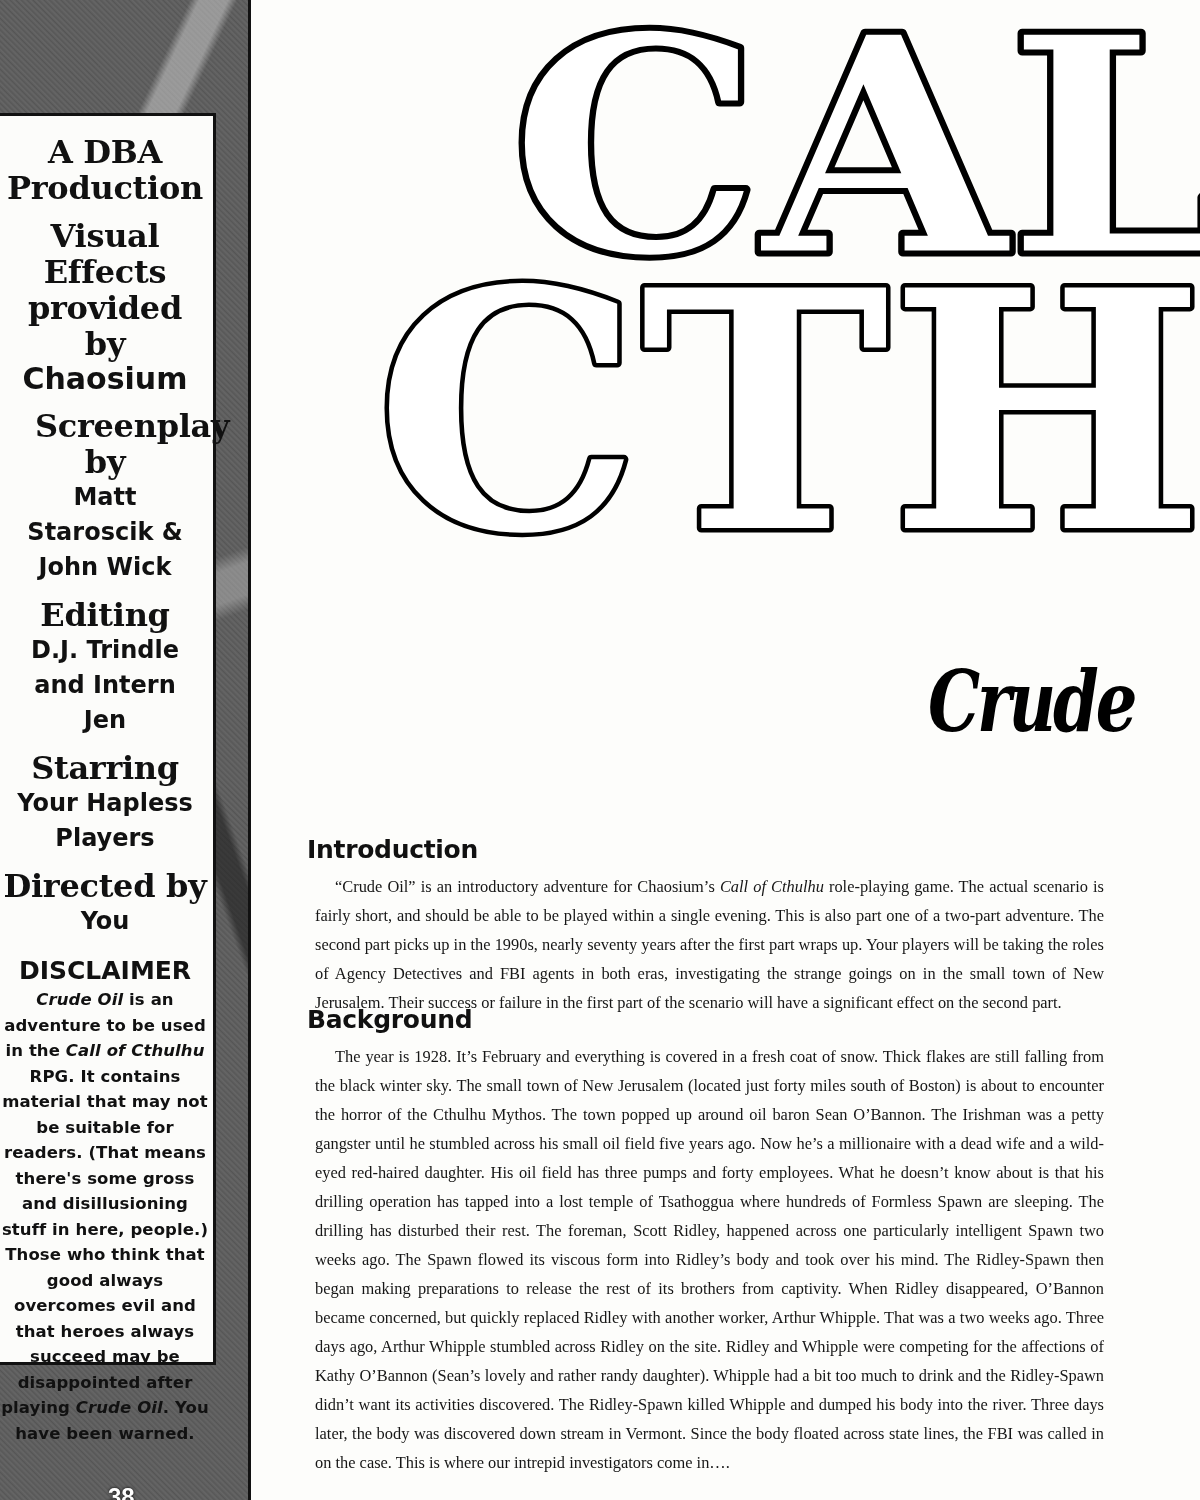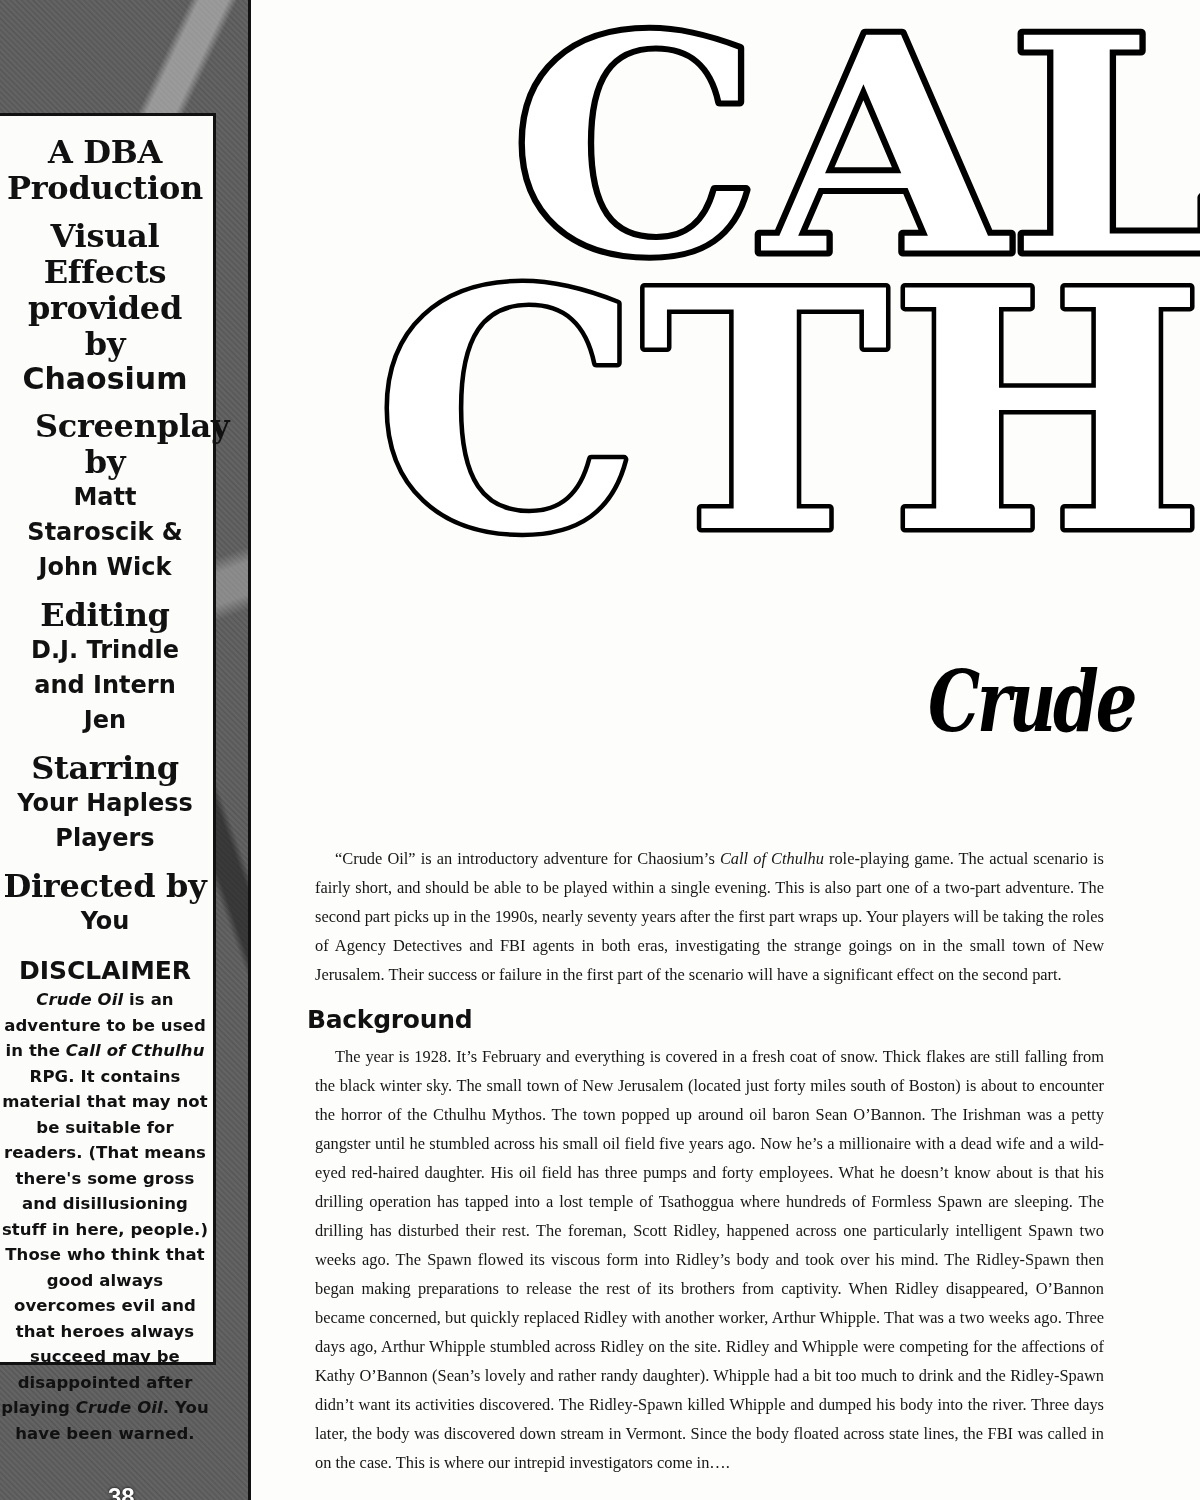--- a/index.html
+++ b/index.html
@@ -119,19 +119,20 @@
     <text x="15" y="528" font-size="330" textLength="830" lengthAdjust="spacingAndGlyphs">CTH</text>
   </g>
   <g font-family="DejaVu Serif, serif" font-weight="bold" fill="none" stroke="#000" stroke-width="3">
     <text x="150" y="252" font-size="300" textLength="720" lengthAdjust="spacingAndGlyphs" stroke-dasharray="0">CAL</text>
   </g>
 </svg>
 
 <div class="crude-word">Crude</div>
 
 <div class="section" id="intro">
+  <h2>Introduction</h2>
   <p><span>“Crude Oil” is an introductory adventure for Chaosium’s </span><i>Call of Cthulhu</i><span> role-playing game. The actual scenario is fairly short, and should be able to be played within a single evening. This is also part one of a two-part adventure. The second part picks up in the 1990s, nearly seventy years after the first part wraps up. Your players will be taking the roles of Agency Detectives and FBI agents in both eras, investigating the strange goings on in the small town of New Jerusalem. Their success or failure in the first part of the scenario will have a significant effect on the second part.</span></p>
 </div>
 
 <div class="section" id="background">
   <h2>Background</h2>
   <p>The year is 1928. It’s February and everything is covered in a fresh coat of snow. Thick flakes are still falling from the black winter sky. The small town of New Jerusalem (located just forty miles south of Boston) is about to encounter the horror of the Cthulhu Mythos. The town popped up around oil baron Sean O’Bannon. The Irishman was a petty gangster until he stumbled across his small oil field five years ago. Now he’s a millionaire with a dead wife and a wild-eyed red-haired daughter. His oil field has three pumps and forty employees. What he doesn’t know about is that his drilling operation has tapped into a lost temple of Tsathoggua where hundreds of Formless Spawn are sleeping. The drilling has disturbed their rest. The foreman, Scott Ridley, happened across one particularly intelligent Spawn two weeks ago. The Spawn flowed its viscous form into Ridley’s body and took over his mind. The Ridley-Spawn then began making preparations to release the rest of its brothers from captivity. When Ridley disappeared, O’Bannon became concerned, but quickly replaced Ridley with another worker, Arthur Whipple. That was a two weeks ago. Three days ago, Arthur Whipple stumbled across Ridley on the site. Ridley and Whipple were competing for the affections of Kathy O’Bannon (Sean’s lovely and rather randy daughter). Whipple had a bit too much to drink and the Ridley-Spawn didn’t want its activities discovered. The Ridley-Spawn killed Whipple and dumped his body into the river. Three days later, the body was discovered down stream in Vermont. Since the body floated across state lines, the FBI was called in on the case. This is where our intrepid investigators come in….</p>
 </div>
 
 </body></html>

